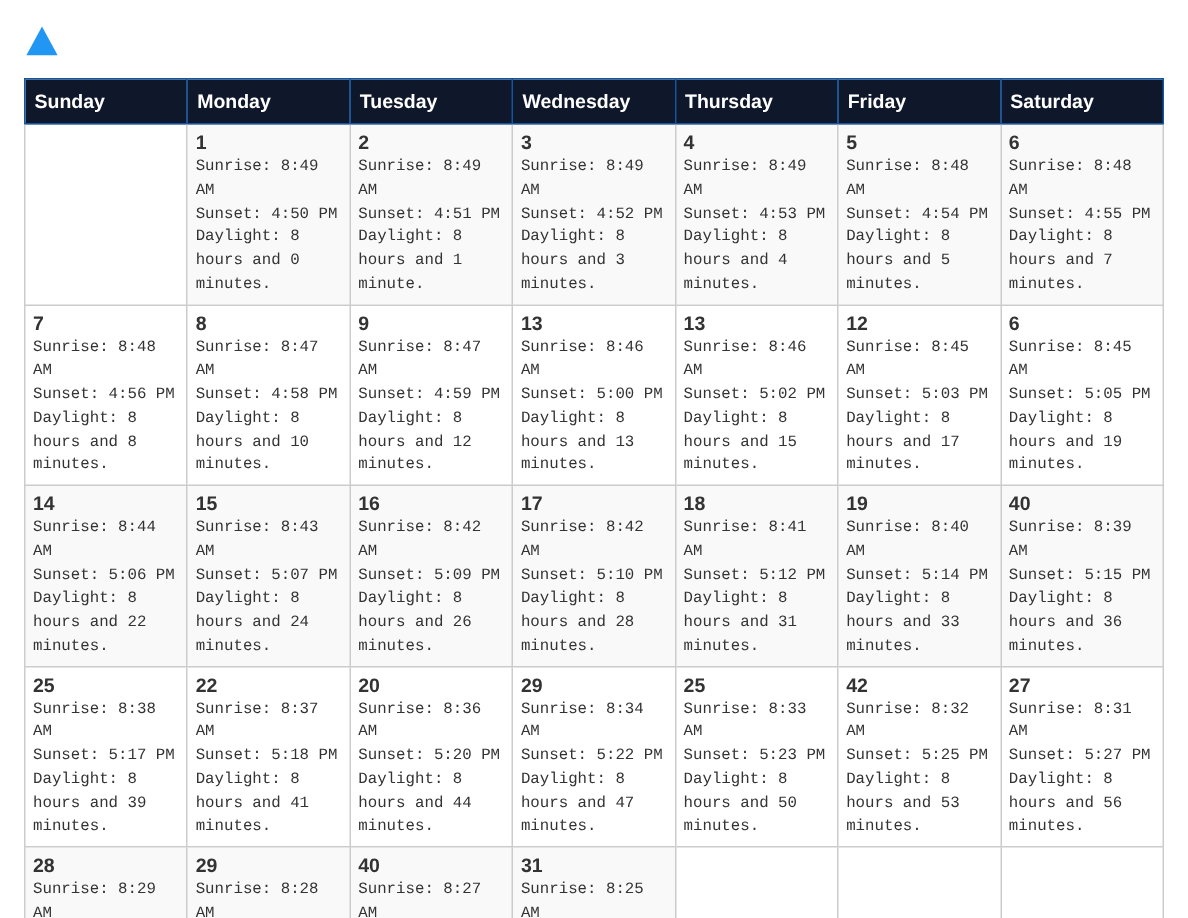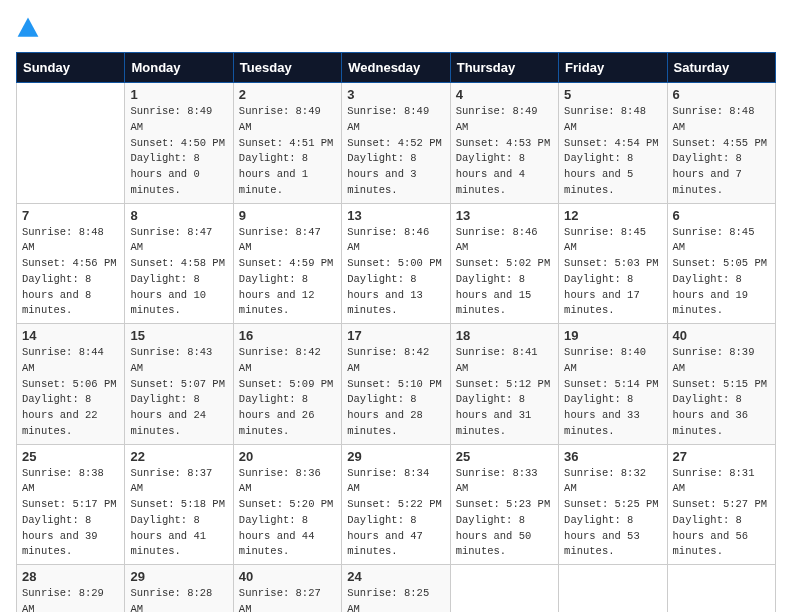--- a/index.html
+++ b/index.html
@@ -222,21 +222,21 @@
         </td>
         <td>
           <div class="day-number">29</div>
           <div class="day-detail">Sunrise: 8:34 AM<br>Sunset: 5:22 PM<br>Daylight: 8 hours and 47 minutes.</div>
         </td>
         <td>
           <div class="day-number">25</div>
           <div class="day-detail">Sunrise: 8:33 AM<br>Sunset: 5:23 PM<br>Daylight: 8 hours and 50 minutes.</div>
         </td>
         <td>
-          <div class="day-number">36</div>
+          <div class="day-number">42</div>
           <div class="day-detail">Sunrise: 8:32 AM<br>Sunset: 5:25 PM<br>Daylight: 8 hours and 53 minutes.</div>
         </td>
         <td>
           <div class="day-number">27</div>
           <div class="day-detail">Sunrise: 8:31 AM<br>Sunset: 5:27 PM<br>Daylight: 8 hours and 56 minutes.</div>
         </td>
       </tr>
       <tr>
         <td>
           <div class="day-number">28</div>
@@ -244,21 +244,21 @@
         </td>
         <td>
           <div class="day-number">29</div>
           <div class="day-detail">Sunrise: 8:28 AM<br>Sunset: 5:30 PM<br>Daylight: 9 hours and 2 minutes.</div>
         </td>
         <td>
           <div class="day-number">40</div>
           <div class="day-detail">Sunrise: 8:27 AM<br>Sunset: 5:32 PM<br>Daylight: 9 hours and 5 minutes.</div>
         </td>
         <td>
-          <div class="day-number">24</div>
+          <div class="day-number">31</div>
           <div class="day-detail">Sunrise: 8:25 AM<br>Sunset: 5:34 PM<br>Daylight: 9 hours and 8 minutes.</div>
         </td>
         <td class="empty-cell"></td>
         <td class="empty-cell"></td>
         <td class="empty-cell"></td>
       </tr>
     </tbody>
 </table>
 
 </body></html>

